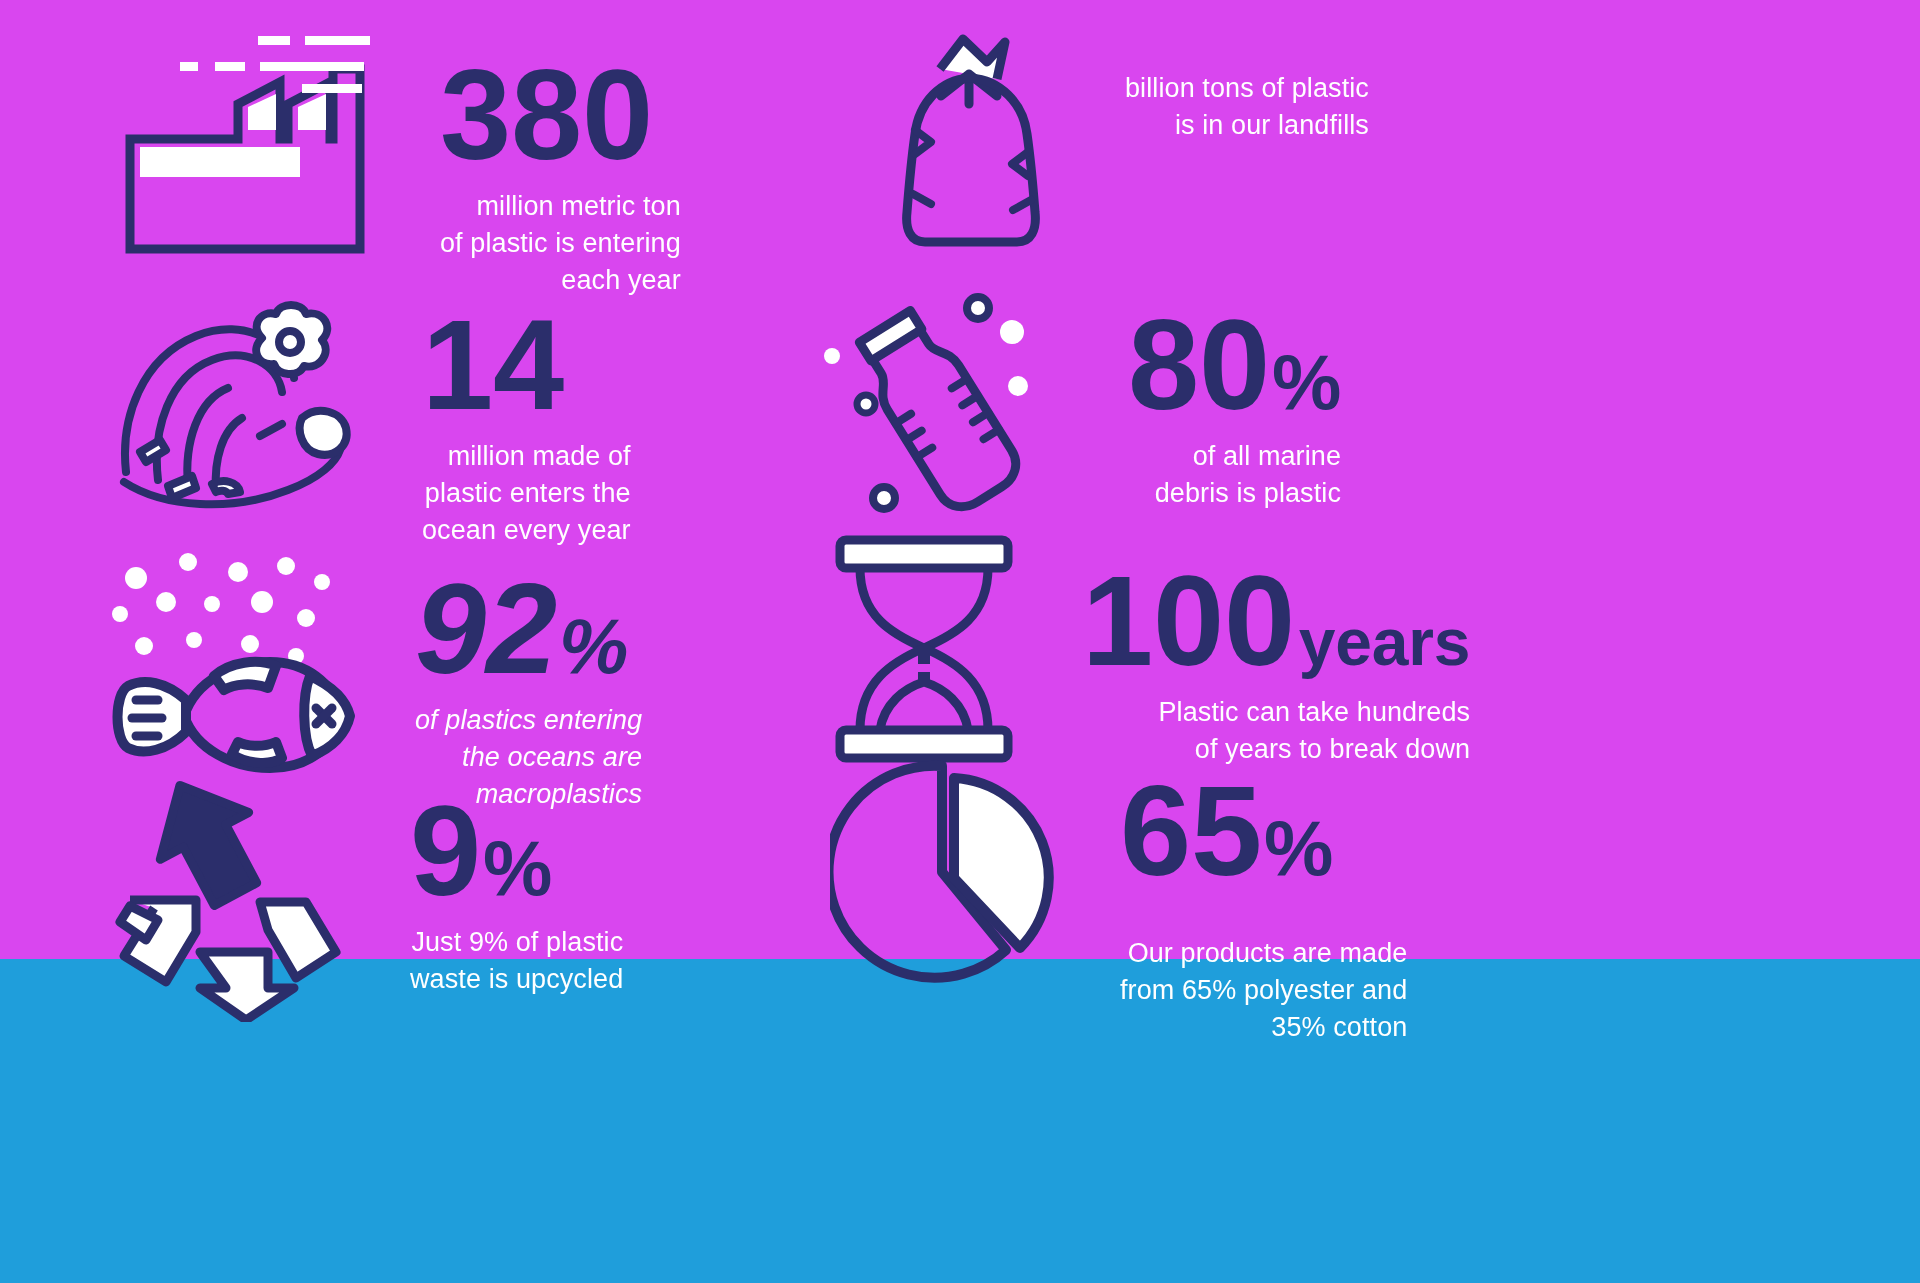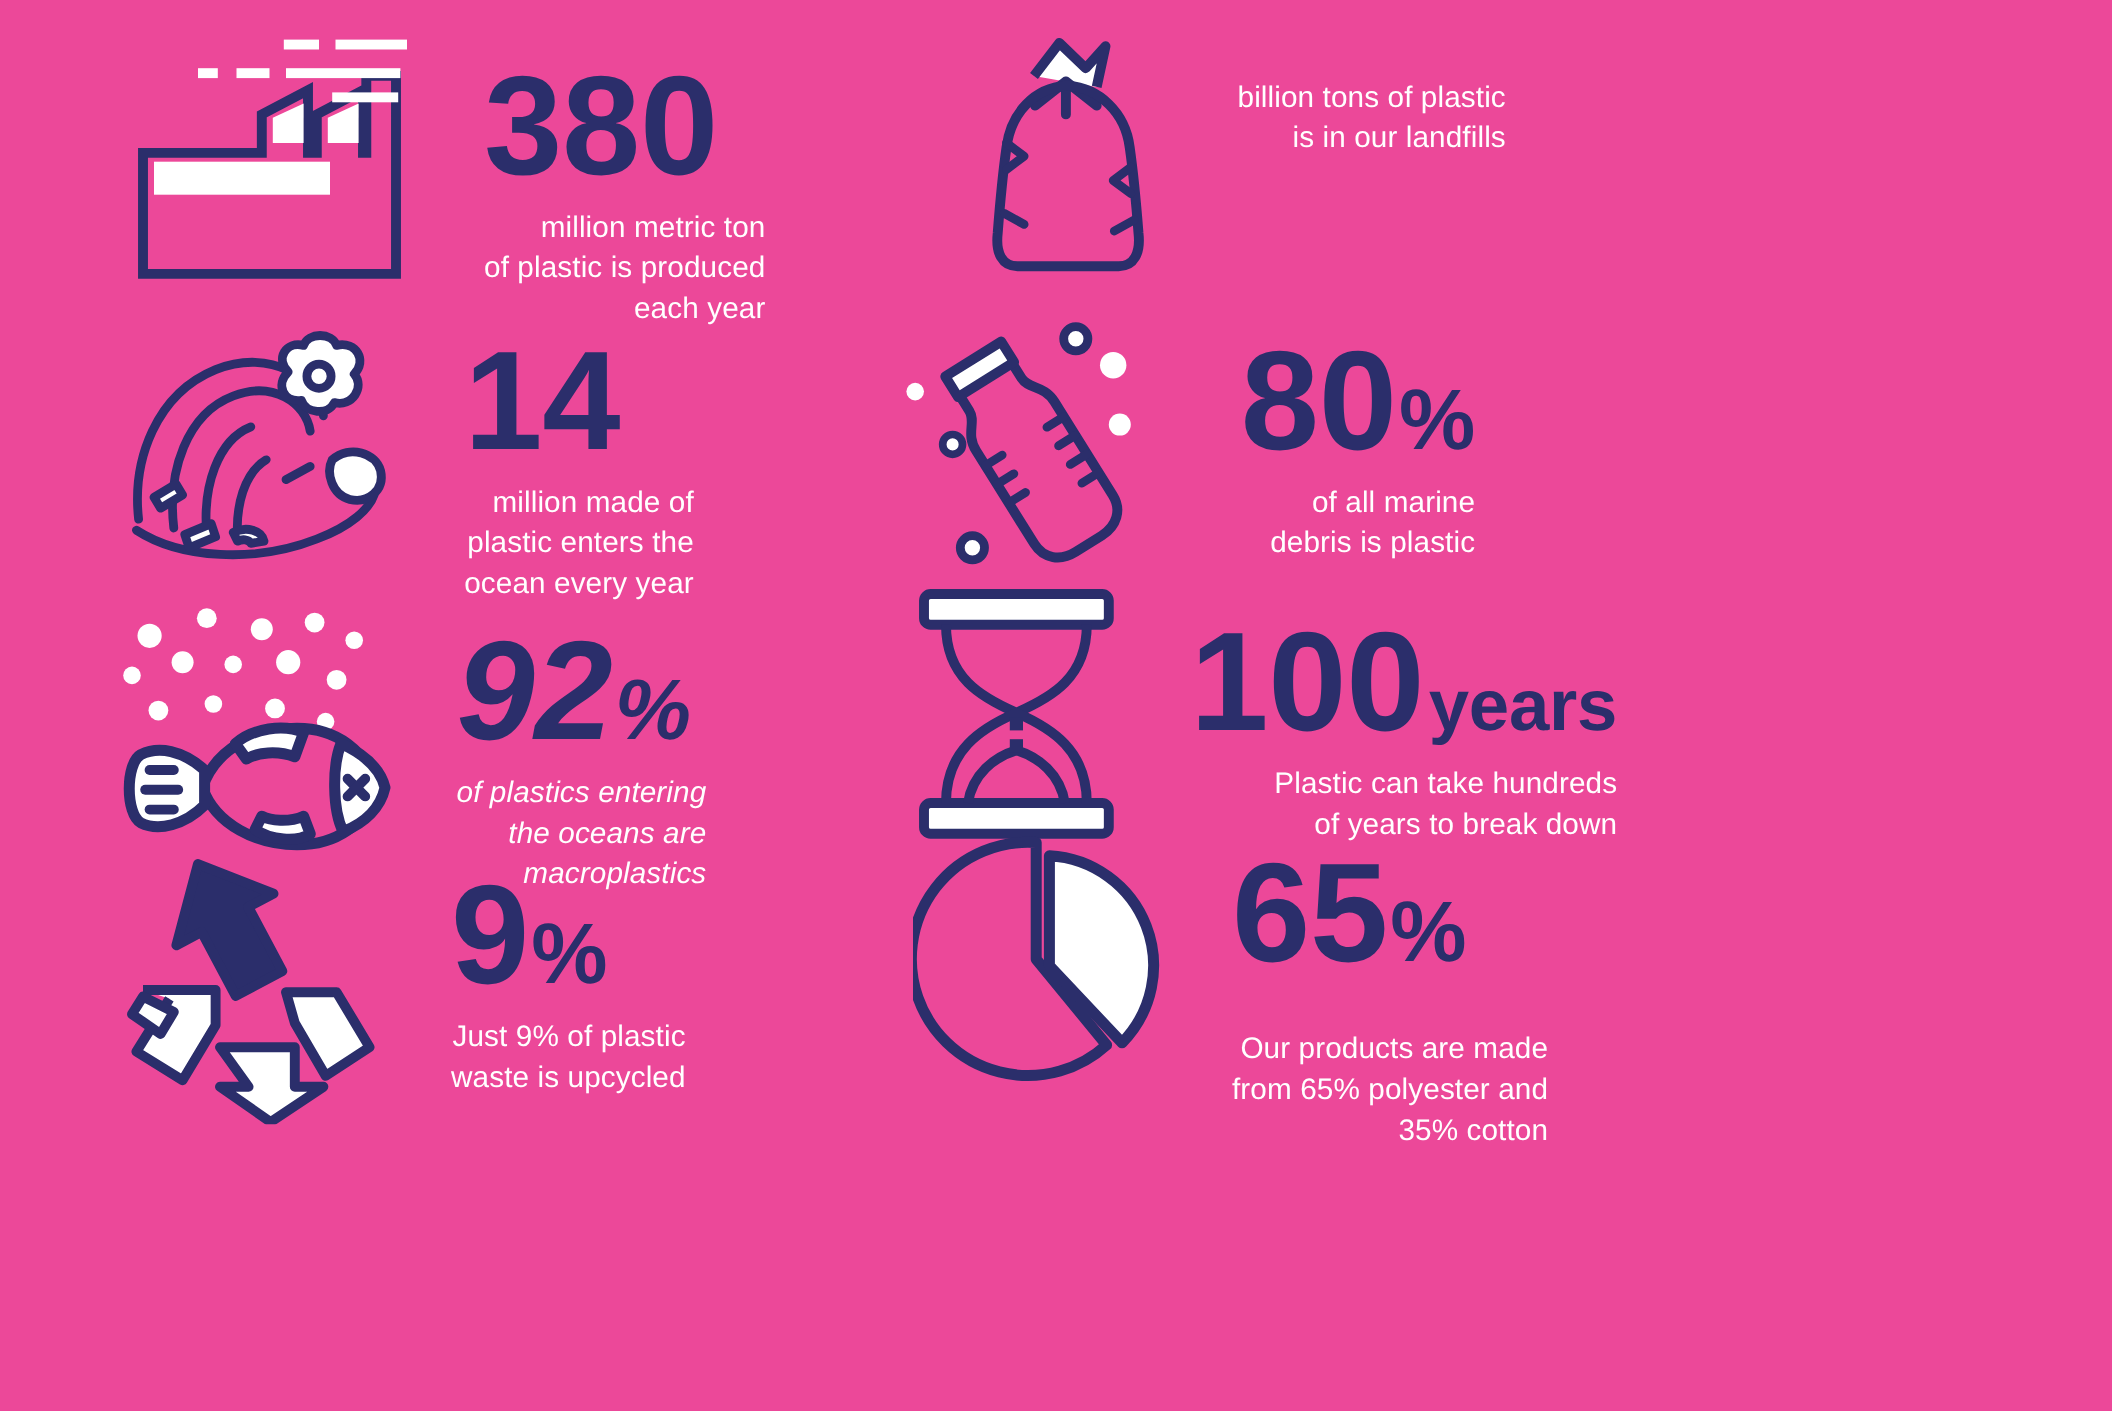--- a/index.html
+++ b/index.html
@@ -9,22 +9,22 @@
   body {
     width: 1920px;
     height: 1283px;
     background: #1f9edb;
     font-family: "Liberation Sans", sans-serif;
     overflow: hidden;
   }
   .canvas {
     position: relative;
     width: 1920px;
-    height: 1283px;
-    background: #ec4899;
+    height: 959px;
+    background: #d946ef;
   }
   .stat {
     position: absolute;
     display: flex;
     align-items: flex-start;
   }
   .icon-box {
     flex: 0 0 auto;
     display: flex;
     align-items: center;
@@ -122,21 +122,21 @@
           <rect x="182" y="50" width="60" height="9"></rect>
         </g>
       </svg>
     </div>
     <div class="text-box">
       <div class="bignum">
         <span class="value">380</span>
       </div>
       <div class="desc">
         <span>million metric ton</span>
-        <span>of plastic is produced</span>
+        <span>of plastic is entering</span>
         <span>each year</span>
       </div>
     </div>
   </div>
 
   <div class="stat" id="stat-landfill">
     <div class="icon-box">
       <svg viewBox="0 0 250 240" width="250" height="240">
         <path d="M95 35 L118 5 L142 28 L160 8 L152 45" fill="#ffffff" stroke="#2b2e6b" stroke-width="9" stroke-linejoin="round"></path>
         <path d="M124 40 L96 62 M124 40 L152 62 M124 40 V 70" stroke="#2b2e6b" stroke-width="9" stroke-linecap="round"></path>

